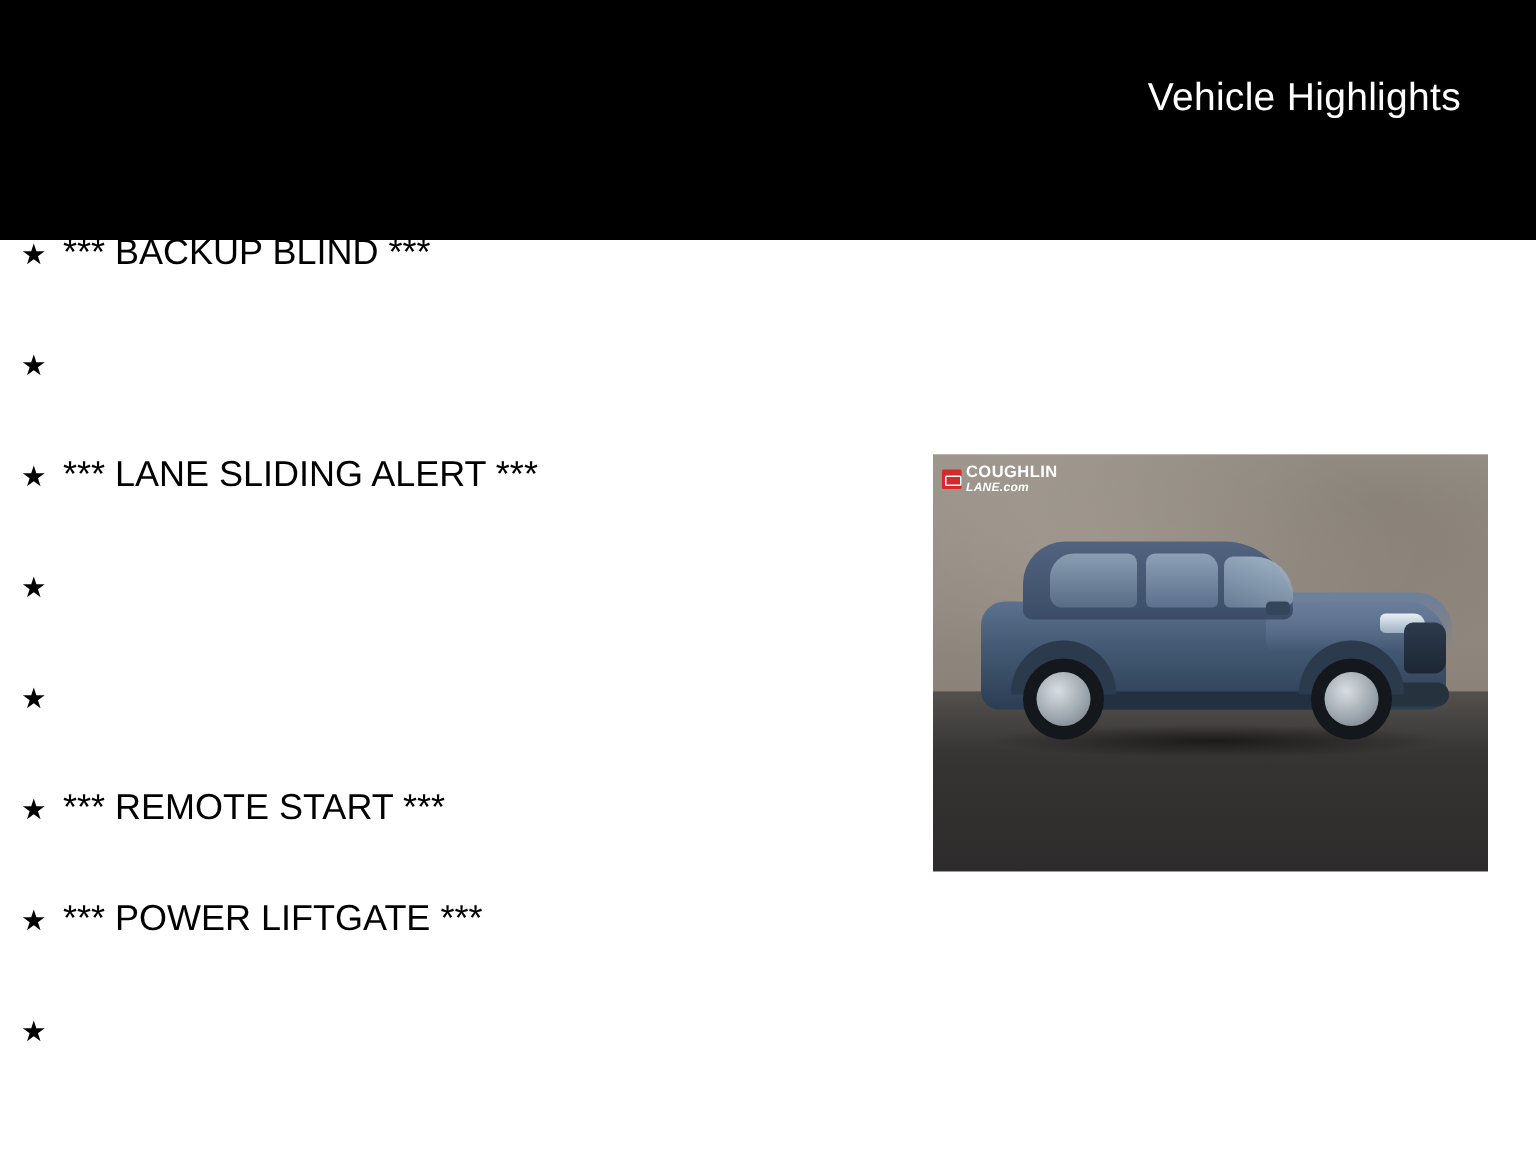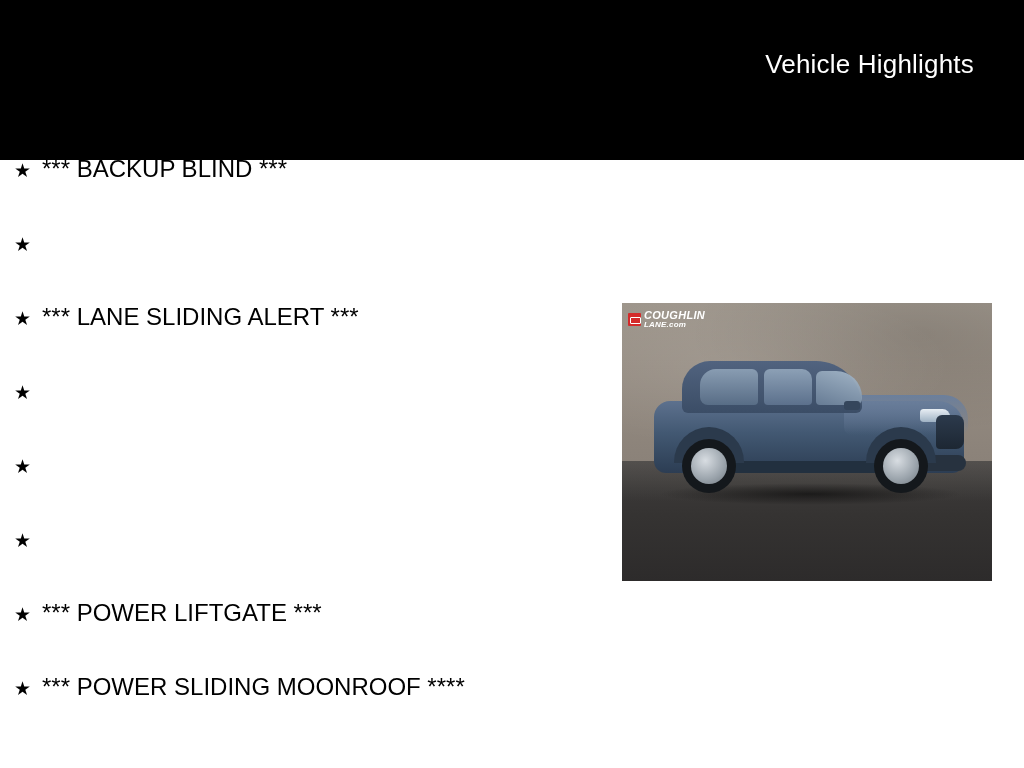--- a/index.html
+++ b/index.html
@@ -144,21 +144,20 @@
   }
   .dealer-logo-text {
     display: flex;
     flex-direction: column;
     line-height: 1;
   }
   .dealer-name {
     color: #ffffff;
     font-size: 11px;
     font-weight: bold;
-    font-style: italic;
     letter-spacing: 0.3px;
   }
   .dealer-sub {
     color: #ffffff;
     font-size: 8px;
     font-weight: bold;
     font-style: italic;
     letter-spacing: 0.2px;
   }
   .car {
@@ -331,28 +330,28 @@
       <span class="highlight-text">*** LANE SLIDING ALERT ***</span>
     </li>
     <li class="highlight-item">
       <span class="bullet-star">★</span>
     </li>
     <li class="highlight-item">
       <span class="bullet-star">★</span>
     </li>
     <li class="highlight-item">
       <span class="bullet-star">★</span>
+      <span class="highlight-text">*** REMOTE START ***</span>
     </li>
     <li class="highlight-item">
       <span class="bullet-star">★</span>
       <span class="highlight-text">*** POWER LIFTGATE ***</span>
     </li>
     <li class="highlight-item">
       <span class="bullet-star">★</span>
-      <span class="highlight-text">*** POWER SLIDING MOONROOF ****</span>
     </li>
   </ul>
 
   <div class="vehicle-photo">
     <div class="photo-wall"></div>
     <div class="photo-floor"></div>
 
     <div class="dealer-logo">
       <div class="dealer-logo-mark"></div>
       <div class="dealer-logo-text">

